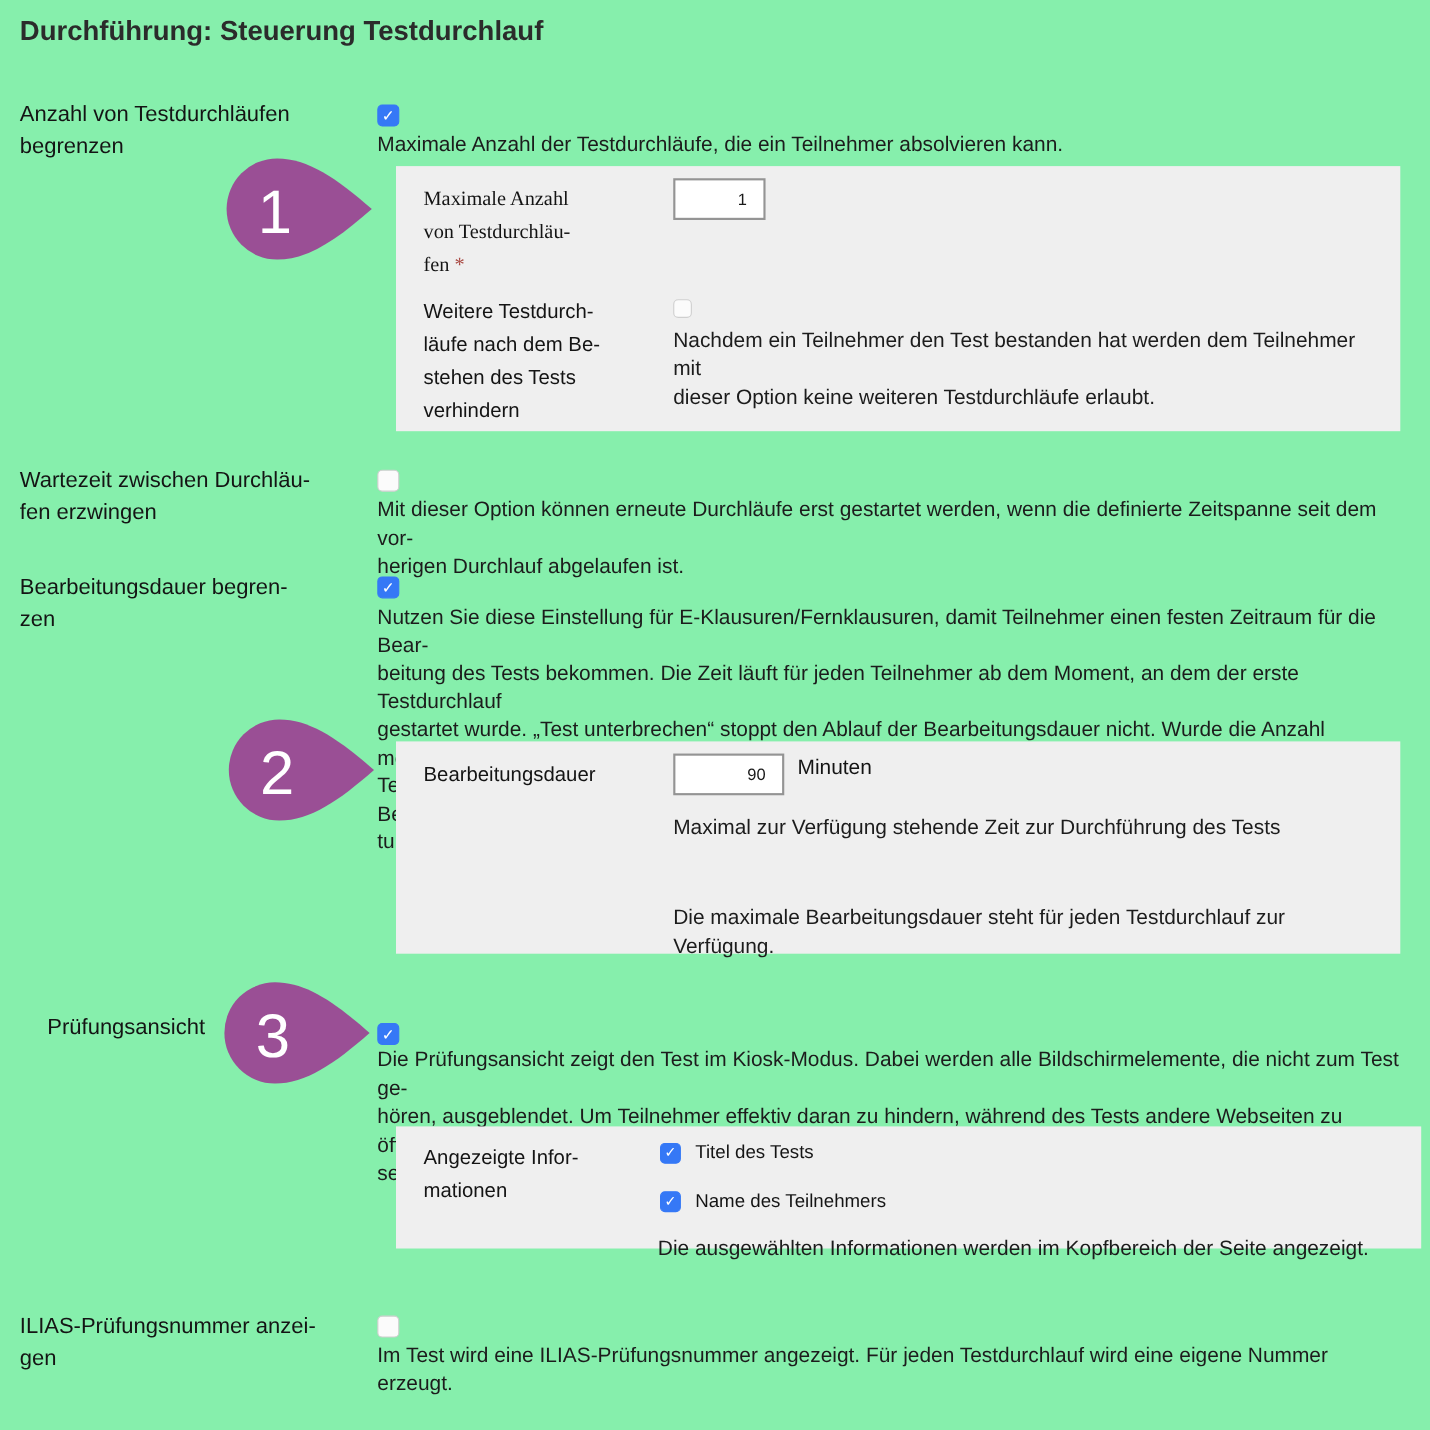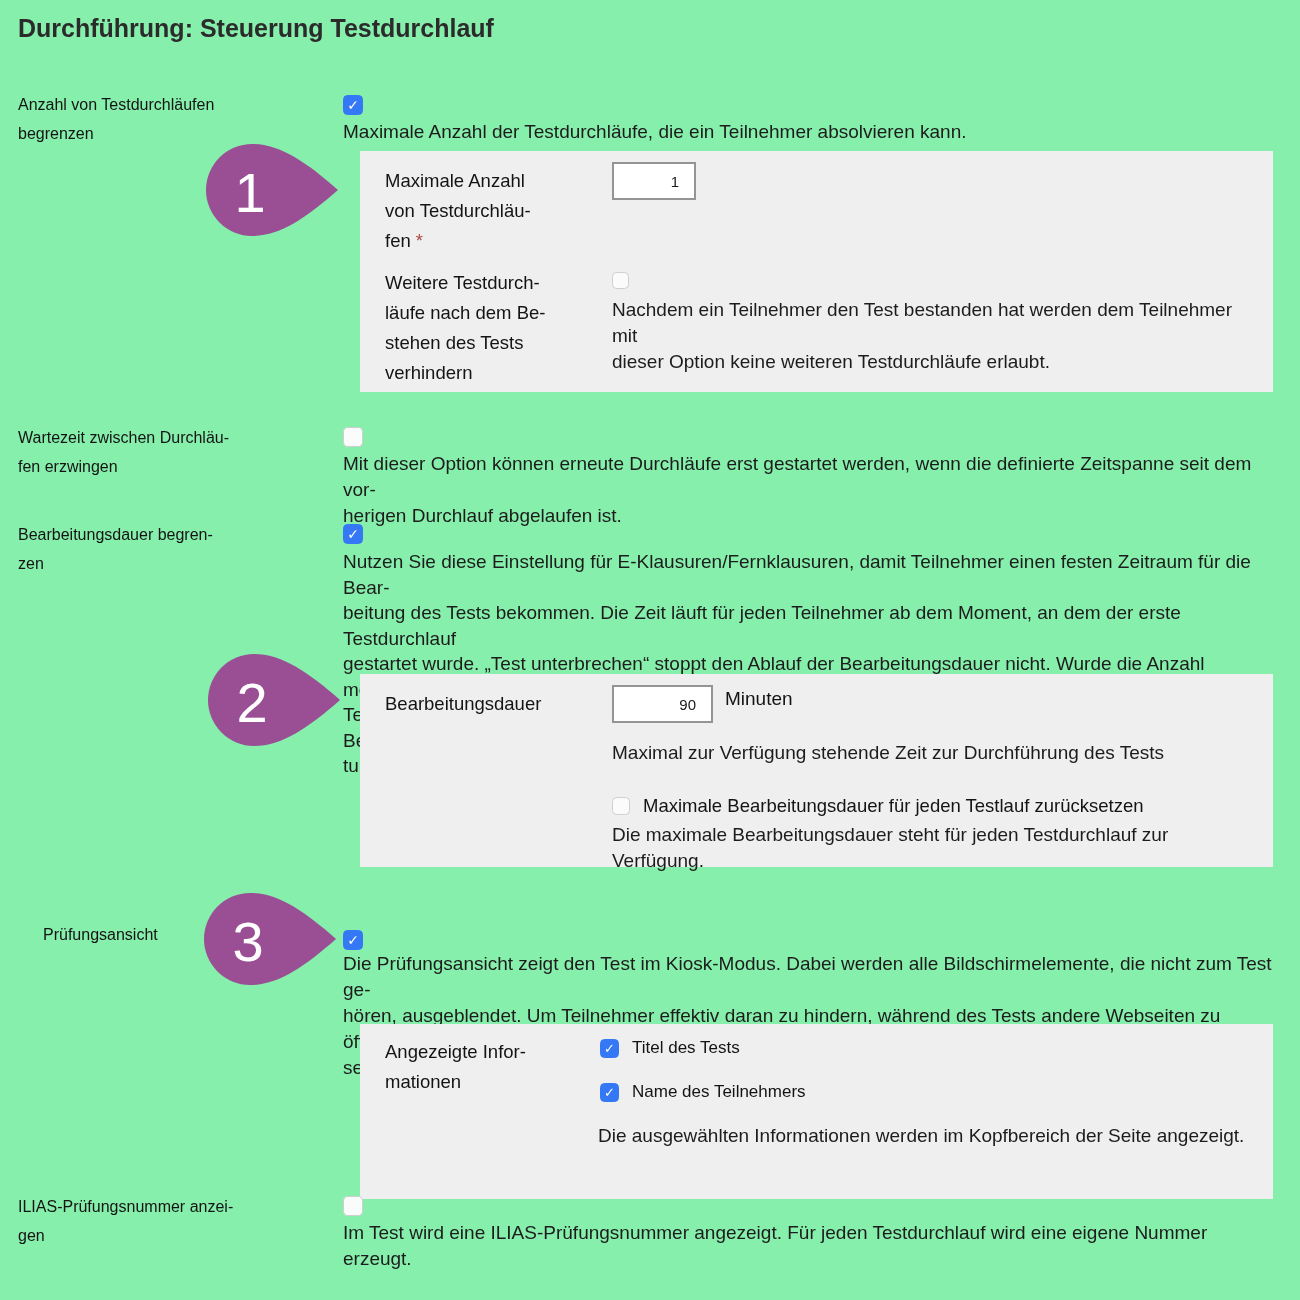--- a/index.html
+++ b/index.html
@@ -4,21 +4,21 @@
 <style>
   html,body{margin:0;padding:0;background:#fff;}
   #page{
     position:relative;width:1300px;height:1300px;background:#86efac;
     font-family:"Liberation Sans","DejaVu Sans",sans-serif;color:#1a1a1a;
     overflow:hidden;
   }
   .abs{position:absolute;}
   .pre{white-space:pre-line;}
   .page-title{font-size:25px;font-weight:700;color:#2b2b2b;}
-  .flabel{font-size:16px;line-height:29px;color:#141414;}
+  .flabel{font-size:20px;line-height:29px;color:#141414;}
   .desc{font-size:19px;line-height:26px;color:#1c1c1c;}
   .panel{background:#efefef;}
   .plabel{font-size:18.5px;line-height:30px;color:#141414;}
   .required{color:#aa4a44;}
   
   .cb{display:flex;align-items:center;justify-content:center;
       border:1px solid #cfcfcf;background:#fbfbfb;border-radius:4.5px;
       box-sizing:border-box;flex:0 0 auto;}
   .cb.checked{background:#3578f6;border-color:#3578f6;}
   .cb.checked::after{content:"✓";color:#fff;font-weight:700;}
@@ -42,21 +42,21 @@
 <div id="page">
 
   <h1 class="abs page-title" style="left:18px;top:14px;margin:0;">Durchführung: Steuerung Testdurchlauf</h1>
 
   <div class="abs flabel pre" style="left:18px;top:90px;width:320px;">Anzahl von Testdurchläufen
 begrenzen</div>
   <div class="abs cb cb20 checked" style="left:343px;top:95px;"></div>
   <div class="abs desc" style="left:343px;top:119px;width:920px;">Maximale Anzahl der Testdurchläufe, die ein Teilnehmer absolvieren kann.</div>
 
   <div class="abs panel" style="left:360px;top:151px;width:913px;height:241px;">
-    <div class="abs plabel pre" style="left:25px;top:15px;width:215px;"><span>Maximale Anzahl
+    <div class="abs plabel pre" style="left:25px;top:15px;width:215px;font-family:Liberation Serif, serif;"><span>Maximale Anzahl
 von Testdurchläu-
 fen </span><span class="required">*</span></div>
     <input class="abs numfield" style="left: 252px; top: 11px; width: 84px;" readonly="" value="1">
     <div class="abs plabel pre" style="left:25px;top:117px;width:220px;">Weitere Testdurch-
 läufe nach dem Be-
 stehen des Tests
 verhindern</div>
     <div class="abs cb cb17" style="left:252px;top:121px;"></div>
     <div class="abs desc pre" style="left:252px;top:146px;width:650px;">Nachdem ein Teilnehmer den Test bestanden hat werden dem Teilnehmer mit
 dieser Option keine weiteren Testdurchläufe erlaubt.</div>
@@ -75,34 +75,30 @@
 beitung des Tests bekommen. Die Zeit läuft für jeden Teilnehmer ab dem Moment, an dem der erste Testdurchlauf
 gestartet wurde. „Test unterbrechen“ stoppt den Ablauf der Bearbeitungsdauer nicht. Wurde die Anzahl möglicher
 Testdurchläufe eingeschränkt, erscheint im Reiter „Dashboard“ eine Funktion, um Teilnehmern zusätzliche Bearbei-
 tungszeit zu gewähren.</div>
 
   <div class="abs panel" style="left:360px;top:674px;width:913px;height:193px;">
     <div class="abs plabel" style="left:25px;top:15px;">Bearbeitungsdauer</div>
     <input class="abs numfield" style="left: 252px; top: 11px; width: 101px;" readonly="" value="90">
     <div class="abs suffix" style="left:365px;top:14px;">Minuten</div>
     <div class="abs desc" style="left:252px;top:66px;width:650px;">Maximal zur Verfügung stehende Zeit zur Durchführung des Tests</div>
-    <div class="abs cbrow" style="left:252px;top:121px;">
-      <span class="cb cb18"></span>
-      <span class="cblabel">Maximale Bearbeitungsdauer für jeden Testlauf zurücksetzen</span>
-    </div>
     <div class="abs desc" style="left:252px;top:148px;width:650px;">Die maximale Bearbeitungsdauer steht für jeden Testdurchlauf zur Verfügung.</div>
   </div>
 
   <div class="abs flabel" style="left:43px;top:920px;">Prüfungsansicht</div>
   <div class="abs cb cb20 checked" style="left:343px;top:930px;"></div>
   <div class="abs desc pre" style="left:343px;top:951px;width:930px;">Die Prüfungsansicht zeigt den Test im Kiosk-Modus. Dabei werden alle Bildschirmelemente, die nicht zum Test ge-
 hören, ausgeblendet. Um Teilnehmer effektiv daran zu hindern, während des Tests andere Webseiten zu öffnen,
 setzen Sie bitte zusätzlich einen auf E-Klausuren spezialisierten Browser ein (z.B. den 'Safe Exam Browser').</div>
 
-  <div class="abs panel" style="left:360px;top:1024px;width:913px;height:175px;">
+  <div class="abs panel" style="left:360px;top:1024px;width:913px;height:111px;padding-left:19px;">
     <div class="abs plabel pre" style="left:25px;top:13px;width:210px;">Angezeigte Infor-
 mationen</div>
     <div class="abs cbrow" style="left:240px;top:14px;">
       <span class="cb cb19 checked"></span>
       <span class="optlabel">Titel des Tests</span>
     </div>
     <div class="abs cbrow" style="left:240px;top:58px;">
       <span class="cb cb19 checked"></span>
       <span class="optlabel">Name des Teilnehmers</span>
     </div>

